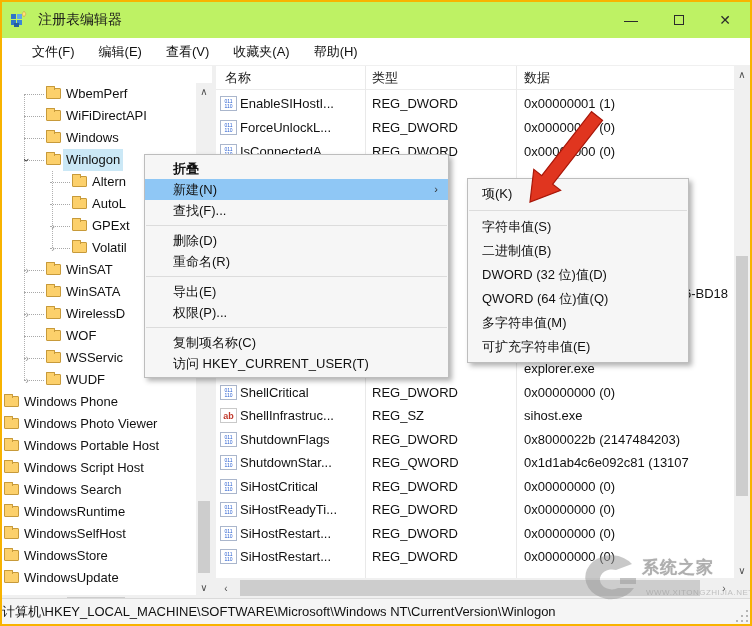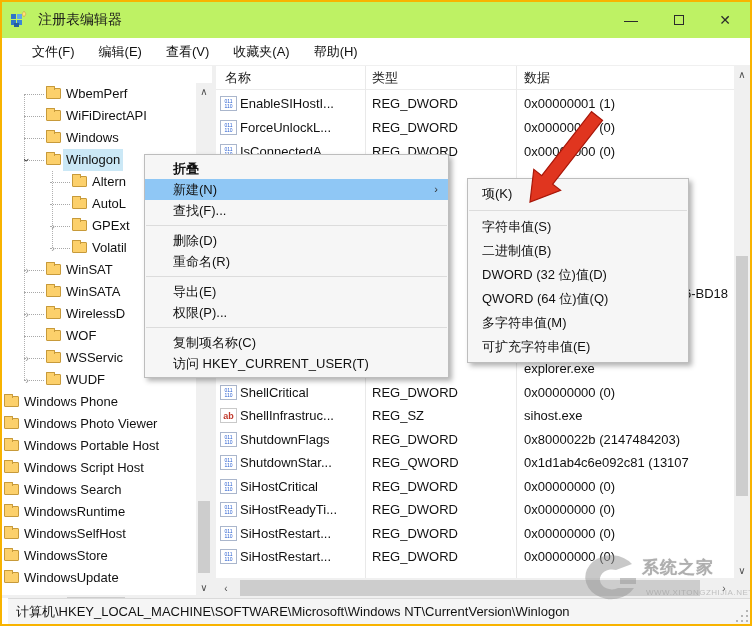--- a/index.html
+++ b/index.html
@@ -61,21 +61,21 @@
   .menu-sep { height:0; border-top:1px solid #dcdcdc; margin:4px 1px; }
   .menu-arrow { position:absolute; right:10px; top:0; color:#333; font-size:11px; }
   
   #red-arrow { position:absolute; left:505px; top:100px; z-index:20; }
   
   #watermark { position:absolute; left:578px; top:546px; width:172px; height:66px; z-index:30; opacity:.72; pointer-events:none; }
   #wm-logo { position:absolute; left:0; top:6px; }
   #wm-text { position:absolute; left:62px; top:8px; font-size:17px; font-weight:bold; color:#8f8f8f; letter-spacing:1px; text-shadow:0 0 1px #bbb; }
   #wm-sub { position:absolute; left:66px; top:40px; font-size:8px; color:#9a9a9a; letter-spacing:.5px; opacity:.8; }
   
-  #statusbar { position:absolute; left:0; right:0; bottom:0; height:26px; background:#f5f5f5; border-top:1px solid #dadada; line-height:25px; padding-left:8px; color:#111; white-space:nowrap; overflow:hidden;margin-left:6px; }
+  #statusbar { position:absolute; left:0; right:0; bottom:0; height:26px; background:#f5f5f5; border-top:1px solid #dadada; line-height:25px; color:#111; white-space:nowrap; overflow:hidden; }
   #grip { position:absolute; right:2px; bottom:2px; width:12px; height:12px; }
   #grip i { position:absolute; width:2px; height:2px; background:#b5b5b5; }
 </style>
 </head>
 <body>
 
 <div id="window">
 
   <div id="titlebar">
     <svg id="title-icon" viewBox="0 0 20 20">

